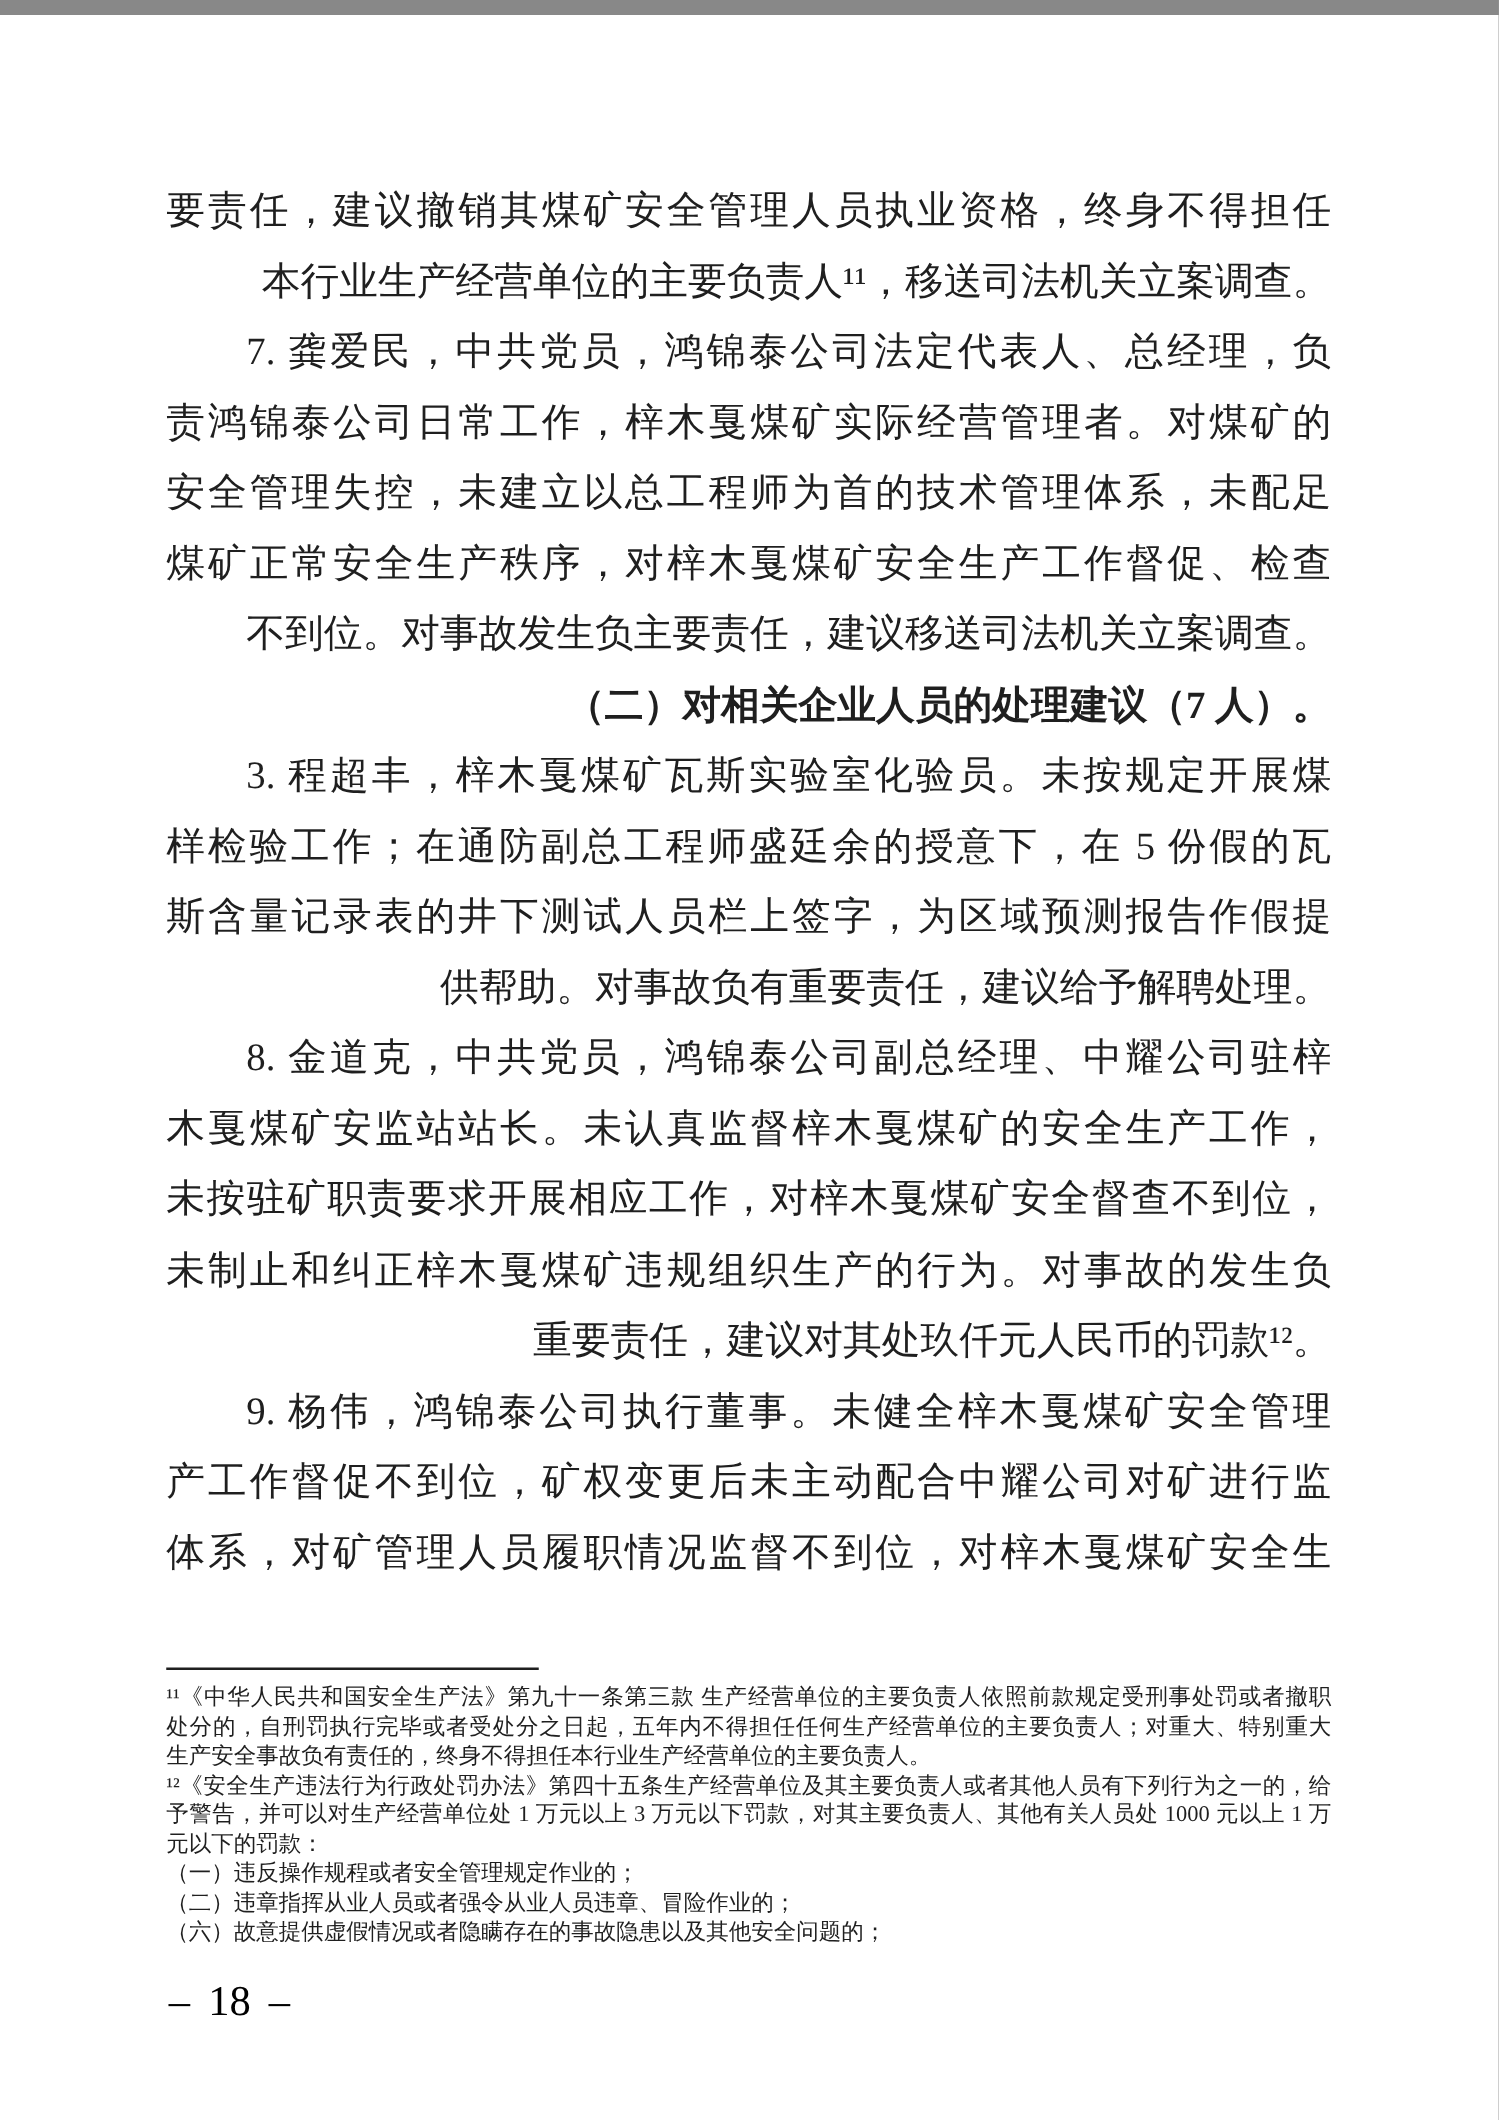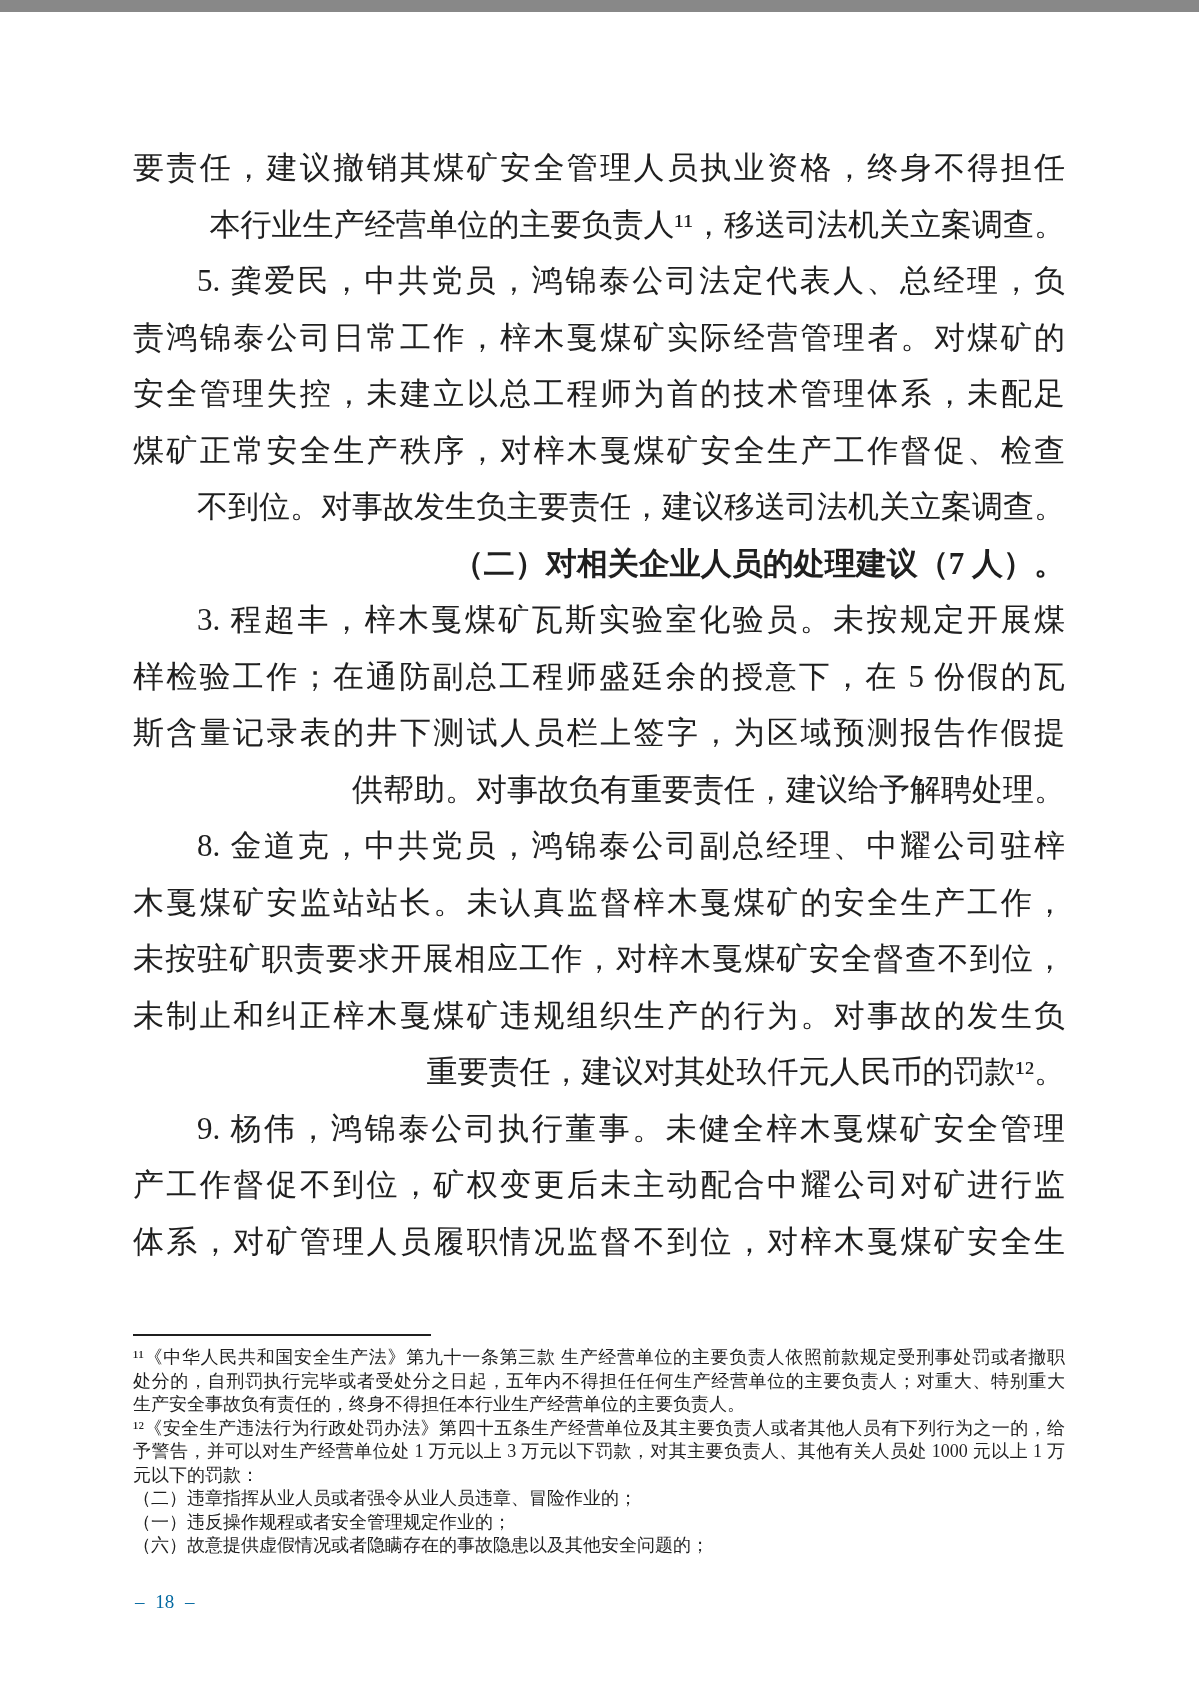--- a/index.html
+++ b/index.html
@@ -55,34 +55,34 @@
   }
   .fn-line.stretch {
     text-align: justify;
     text-align-last: justify;
     font-family: Liberation Serif, serif;
   }
   .page-number {
     position: absolute;
     left: 135px;
     top: 1572px;
-    font-size: 19px;
+    font-size: 34px;
     line-height: 36px;
     word-spacing: 6px;
-    color: #0369a1;
+    color: #000000;
   }
 </style>
 </head>
 <body>
 
 <div class="page">
   <div class="body-text" id="body-lines">
       <div class="body-line stretch">要责任，建议撤销其煤矿安全管理人员执业资格，终身不得担任</div>
       <div class="body-line">本行业生产经营单位的主要负责人¹¹，移送司法机关立案调查。</div>
-      <div class="body-line stretch indent">5. 龚爱民，中共党员，鸿锦泰公司法定代表人、总经理，负</div>
+      <div class="body-line stretch indent">7. 龚爱民，中共党员，鸿锦泰公司法定代表人、总经理，负</div>
       <div class="body-line stretch">责鸿锦泰公司日常工作，梓木戛煤矿实际经营管理者。对煤矿的</div>
       <div class="body-line stretch">安全管理失控，未建立以总工程师为首的技术管理体系，未配足</div>
       <div class="body-line stretch">煤矿正常安全生产秩序，对梓木戛煤矿安全生产工作督促、检查</div>
       <div class="body-line">不到位。对事故发生负主要责任，建议移送司法机关立案调查。</div>
       <div class="body-line indent bold">（二）对相关企业人员的处理建议（7 人）。</div>
       <div class="body-line stretch indent">3. 程超丰，梓木戛煤矿瓦斯实验室化验员。未按规定开展煤</div>
       <div class="body-line stretch">样检验工作；在通防副总工程师盛廷余的授意下，在 5 份假的瓦</div>
       <div class="body-line stretch">斯含量记录表的井下测试人员栏上签字，为区域预测报告作假提</div>
       <div class="body-line">供帮助。对事故负有重要责任，建议给予解聘处理。</div>
       <div class="body-line stretch indent">8. 金道克，中共党员，鸿锦泰公司副总经理、中耀公司驻梓</div>
@@ -95,18 +95,18 @@
       <div class="body-line stretch">体系，对矿管理人员履职情况监督不到位，对梓木戛煤矿安全生</div>
     </div>
   <div class="fn-rule"></div>
   <div class="footnotes" id="footnote-lines">
       <div class="fn-line stretch">¹¹《中华人民共和国安全生产法》第九十一条第三款 生产经营单位的主要负责人依照前款规定受刑事处罚或者撤职</div>
       <div class="fn-line stretch">处分的，自刑罚执行完毕或者受处分之日起，五年内不得担任任何生产经营单位的主要负责人；对重大、特别重大</div>
       <div class="fn-line">生产安全事故负有责任的，终身不得担任本行业生产经营单位的主要负责人。</div>
       <div class="fn-line stretch">¹²《安全生产违法行为行政处罚办法》第四十五条生产经营单位及其主要负责人或者其他人员有下列行为之一的，给</div>
       <div class="fn-line stretch">予警告，并可以对生产经营单位处 1 万元以上 3 万元以下罚款，对其主要负责人、其他有关人员处 1000 元以上 1 万</div>
       <div class="fn-line">元以下的罚款：</div>
+      <div class="fn-line">（一）违反操作规程或者安全管理规定作业的；</div>
       <div class="fn-line">（二）违章指挥从业人员或者强令从业人员违章、冒险作业的；</div>
-      <div class="fn-line">（一）违反操作规程或者安全管理规定作业的；</div>
       <div class="fn-line">（六）故意提供虚假情况或者隐瞒存在的事故隐患以及其他安全问题的；</div>
     </div>
   <div class="page-number">– 18 –</div>
 </div>
 
 </body></html>

